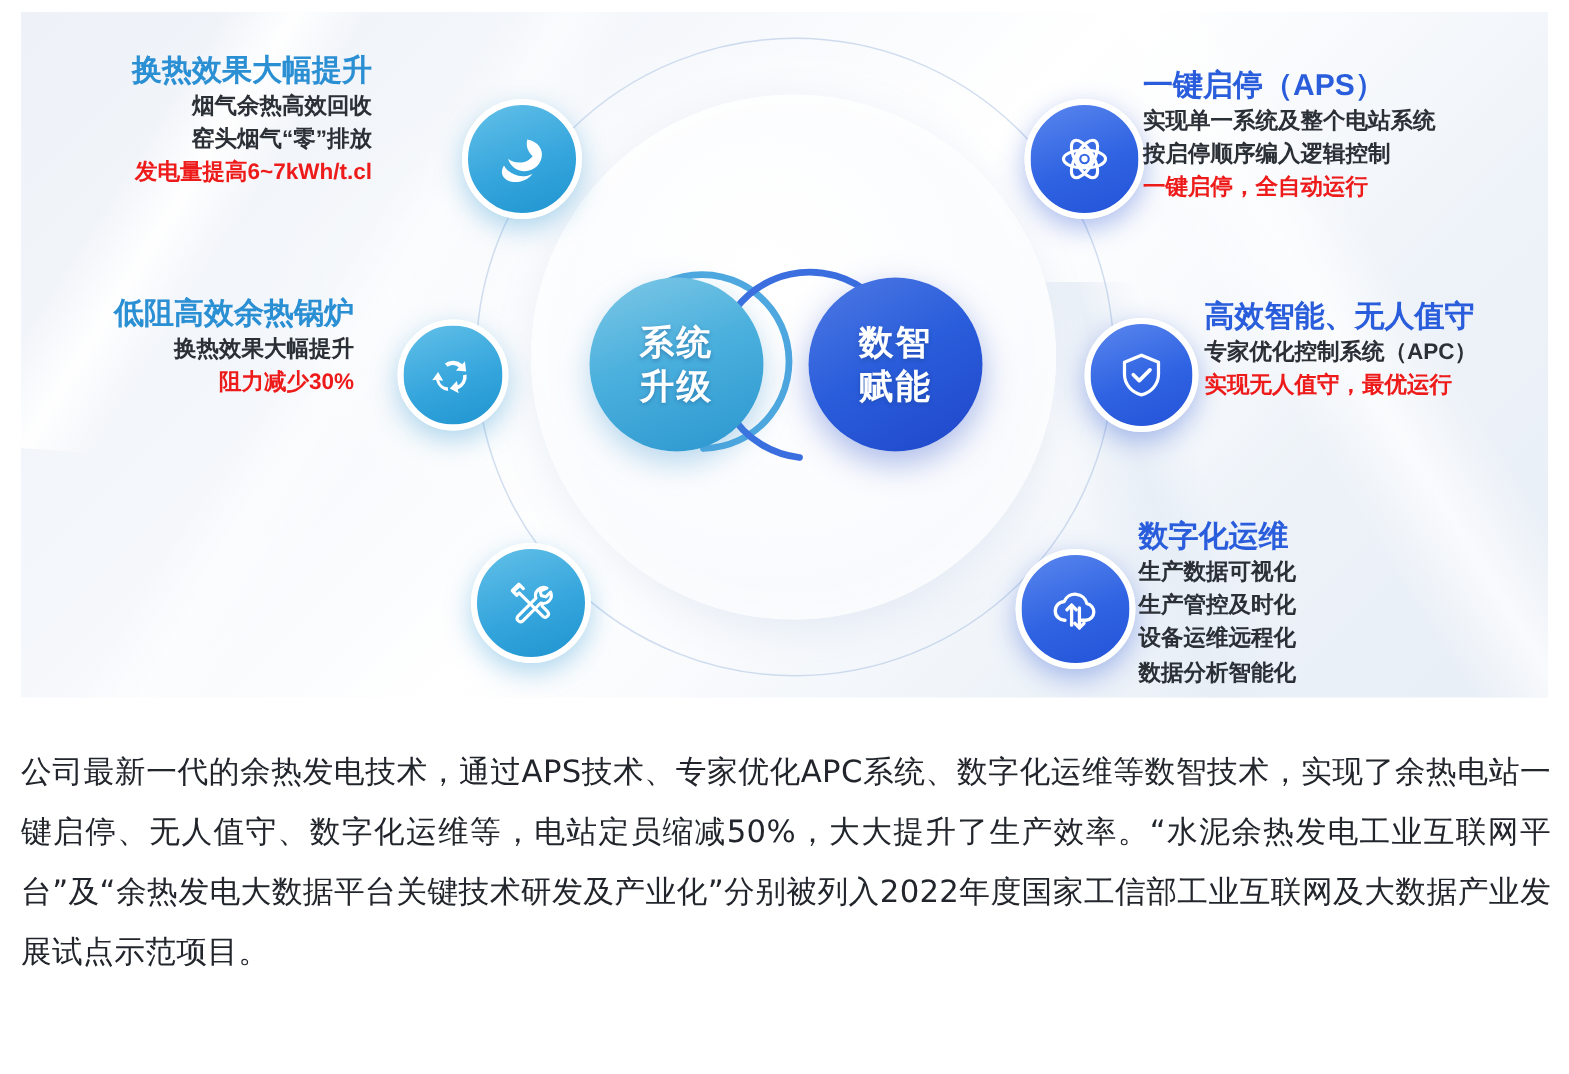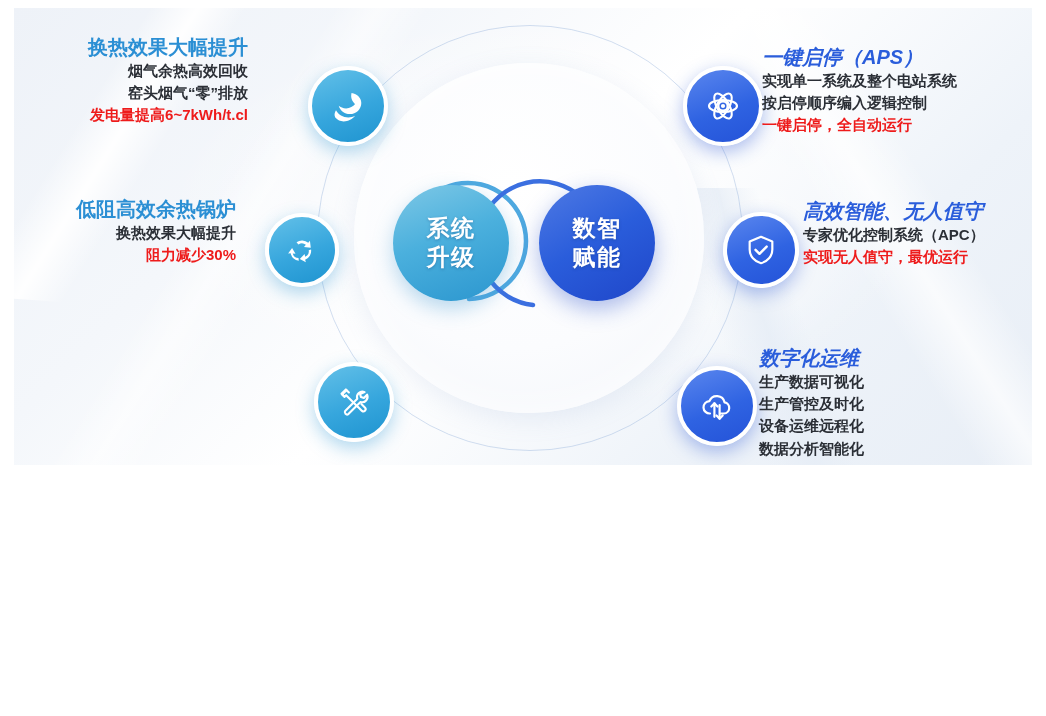--- a/index.html
+++ b/index.html
@@ -73,21 +73,21 @@
   .n1{left:294px;top:58px;width:72px;height:72px;}
   .n2{left:251px;top:205px;width:66px;height:66px;}
   .n3{left:300px;top:354px;width:72px;height:72px;}
   .n4{left:669px;top:58px;width:72px;height:72px;}
   .n5{left:709px;top:204px;width:68px;height:68px;}
   .n6{left:663px;top:358px;width:72px;height:72px;}
 
   
   .blk{position:absolute;}
   .blk .head{font-size:20px;font-weight:700;color:#2b8fd4;line-height:1.3;white-space:nowrap;}
-  .blk .head.dk{color:#2a5ddb;font-style:italic;}
+  .blk .head.dk{color:#2a5ddb;}
   .blk .ln{font-size:15px;font-weight:700;color:#2b2f36;line-height:1.48;white-space:nowrap;}
   .blk .ln.hl{color:#ee1b1b;}
   .blk.r{text-align:right;}
   .blk.l{text-align:left;}
 
   .t1{left:74px;top:26px;}
   .t2{left:62px;top:188px;}
   .t3{left:62px;top:349px;}
   .t4{left:748px;top:36px;}
   .t5{left:789px;top:190px;}
@@ -224,14 +224,17 @@
     <div class="blk l t6">
       <div class="head dk">数字化运维</div>
       <div class="ln">生产数据可视化</div>
       <div class="ln">生产管控及时化</div>
       <div class="ln">设备运维远程化</div>
       <div class="ln">数据分析智能化</div>
     </div>
 
   </div>
 
+  <div class="para">
+    <p>公司最新一代的余热发电技术，通过APS技术、专家优化APC系统、数字化运维等数智技术，实现了余热电站一键启停、无人值守、数字化运维等，电站定员缩减50%，大大提升了生产效率。“水泥余热发电工业互联网平台”及“余热发电大数据平台关键技术研发及产业化”分别被列入2022年度国家工信部工业互联网及大数据产业发展试点示范项目。</p>
+  </div>
 
 </div>
 
 </body></html>

